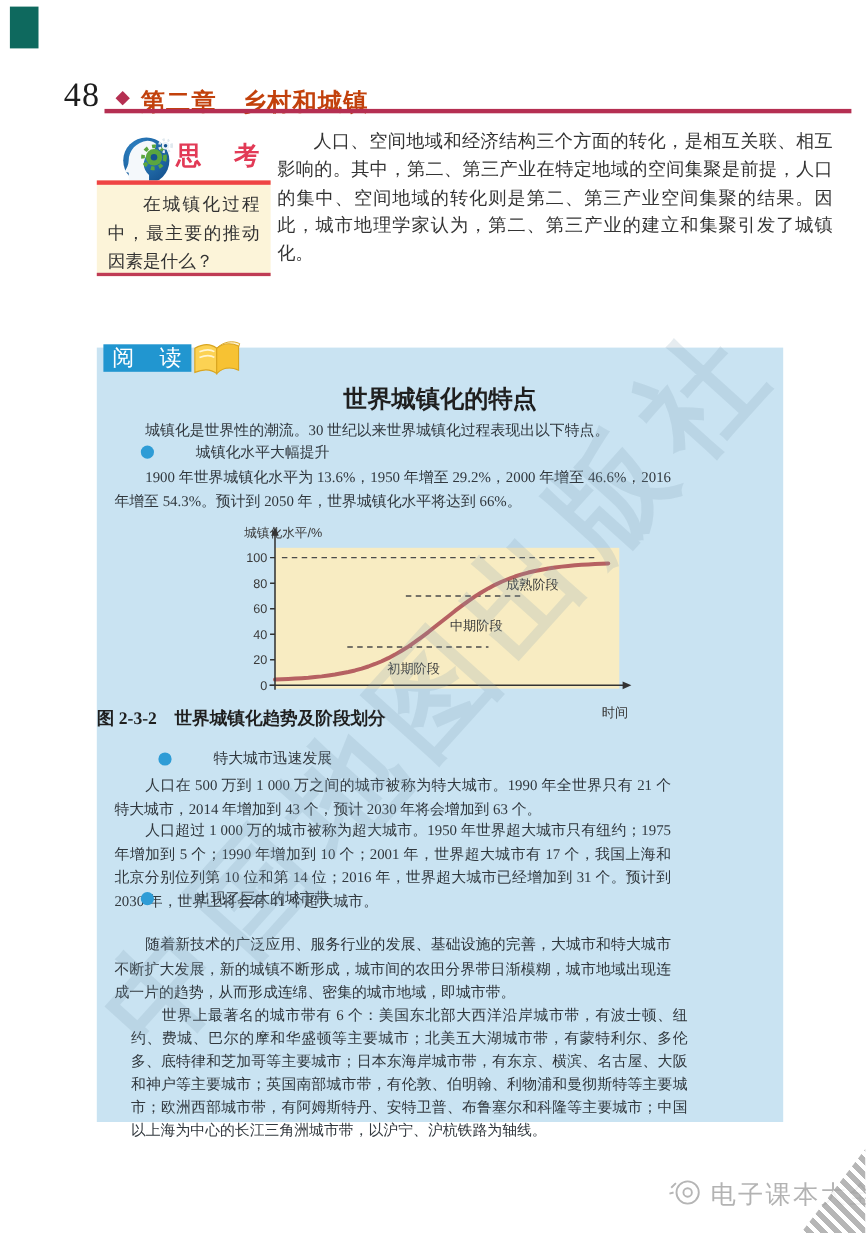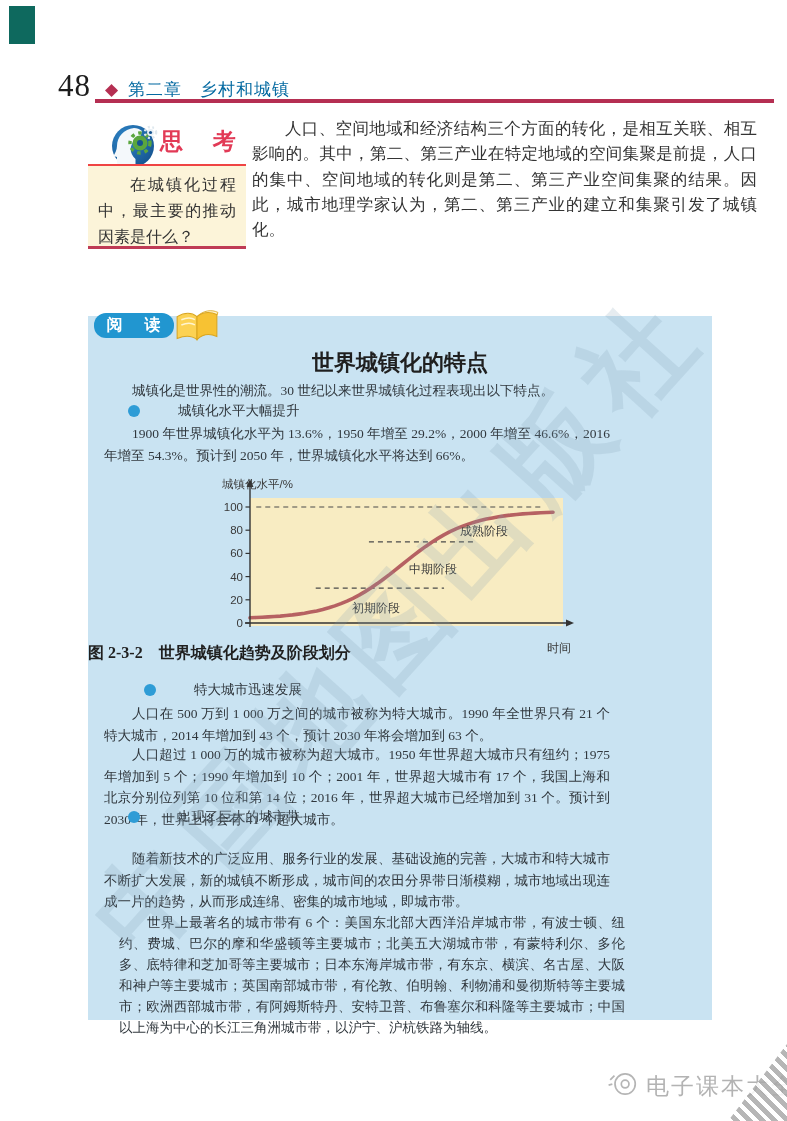--- a/index.html
+++ b/index.html
@@ -4,45 +4,45 @@
 <style>
   html,body{margin:0;padding:0;background:#ffffff;}
   .page{position:relative;width:787px;height:1121px;background:#fff;overflow:hidden;
         font-family:"Liberation Serif","DejaVu Serif",serif;color:#333;padding-left:33px;}
   .abs{position:absolute;}
 
   
   .corner-tag{left:9px;top:6px;width:26px;height:38px;background:#0e695e;}
   .page-number{left:58px;top:68px;font-size:31px;color:#1d1d1d;letter-spacing:1px;}
   .diamond{left:105px;top:79px;font-size:17px;color:#b52f52;}
-  .chapter{left:128px;top:78px;font-size:17px;font-weight:normal;color:#0369a1;letter-spacing:1px;}
+  .chapter{left:128px;top:78px;font-size:22px;font-weight:bold;color:#c2410c;letter-spacing:1px;}
   .header-rule{left:95px;top:99px;width:679px;height:4px;background:#b52f52;}
 
   
   .think-icon{left:107px;top:119px;width:54px;height:54px;}
   .think-title{left:160px;top:126px;font-size:23px;font-weight:bold;color:#e23a56;letter-spacing:12px;}
   .think-box{left:88px;top:164px;width:138px;height:68px;background:#fcf4d9;
-             border-top:2px solid #ef4444;border-bottom:3px solid #bf3b55;
+             border-top:4px solid #ef4444;border-bottom:3px solid #bf3b55;
              padding:6px 10px;font-size:16px;line-height:26px;text-align:justify;
              text-indent:2em;color:#333;}
 
   
   .main-para{left:252px;top:116px;width:505px;font-size:16.5px;line-height:25.3px;
              text-align:justify;text-indent:2em;color:#343434;}
 
   
   .wm-diag{left:-35px;top:556px;width:860px;height:130px;font-size:105px;font-weight:bold;
            letter-spacing:16px;color:rgba(130,158,178,0.20);white-space:nowrap;
            transform:rotate(-48deg);z-index:50;pointer-events:none;text-align:center;}
 
   
   .reading-box{left:88px;top:316px;width:624px;height:704px;background:#c9e3f2;}
   .rb-tab{left:6px;top:-3px;width:80px;height:25px;background:#2196d0;color:#fff;
-          font-weight:bold;font-size:16px;letter-spacing:9px;display:flex;
-          align-items:center;justify-content:center;padding-left:8px;box-sizing:border-box;border-radius:12px;}
+          font-weight:normal;font-size:20px;letter-spacing:9px;display:flex;
+          align-items:center;justify-content:center;padding-left:8px;box-sizing:border-box;}
   .rb-book{left:86px;top:-8px;width:46px;height:36px;}
   .rb-title{left:0;top:32px;width:624px;text-align:center;font-size:22px;font-weight:bold;color:#1f1f1f;}
   .rb-text{width:506px;font-size:13.5px;line-height:21.5px;text-align:justify;
            text-indent:28px;color:#30373d;}
   .rb-bullet{display:flex;align-items:center;font-size:13.5px;color:#30373d;gap:29px;}
   .rb-dot{width:12px;height:12px;border-radius:50%;background:#2e9cd6;margin-right:9px;flex:none;}
   .rb-caption{left:0;top:327px;width:624px;text-align:left;font-size:16px;font-weight:bold;color:#1f1f1f;}
   .chart-wrap{left:128px;top:160px;width:364px;height:188px;}
   svg{font-family:"Liberation Sans","DejaVu Sans",sans-serif;}
 

